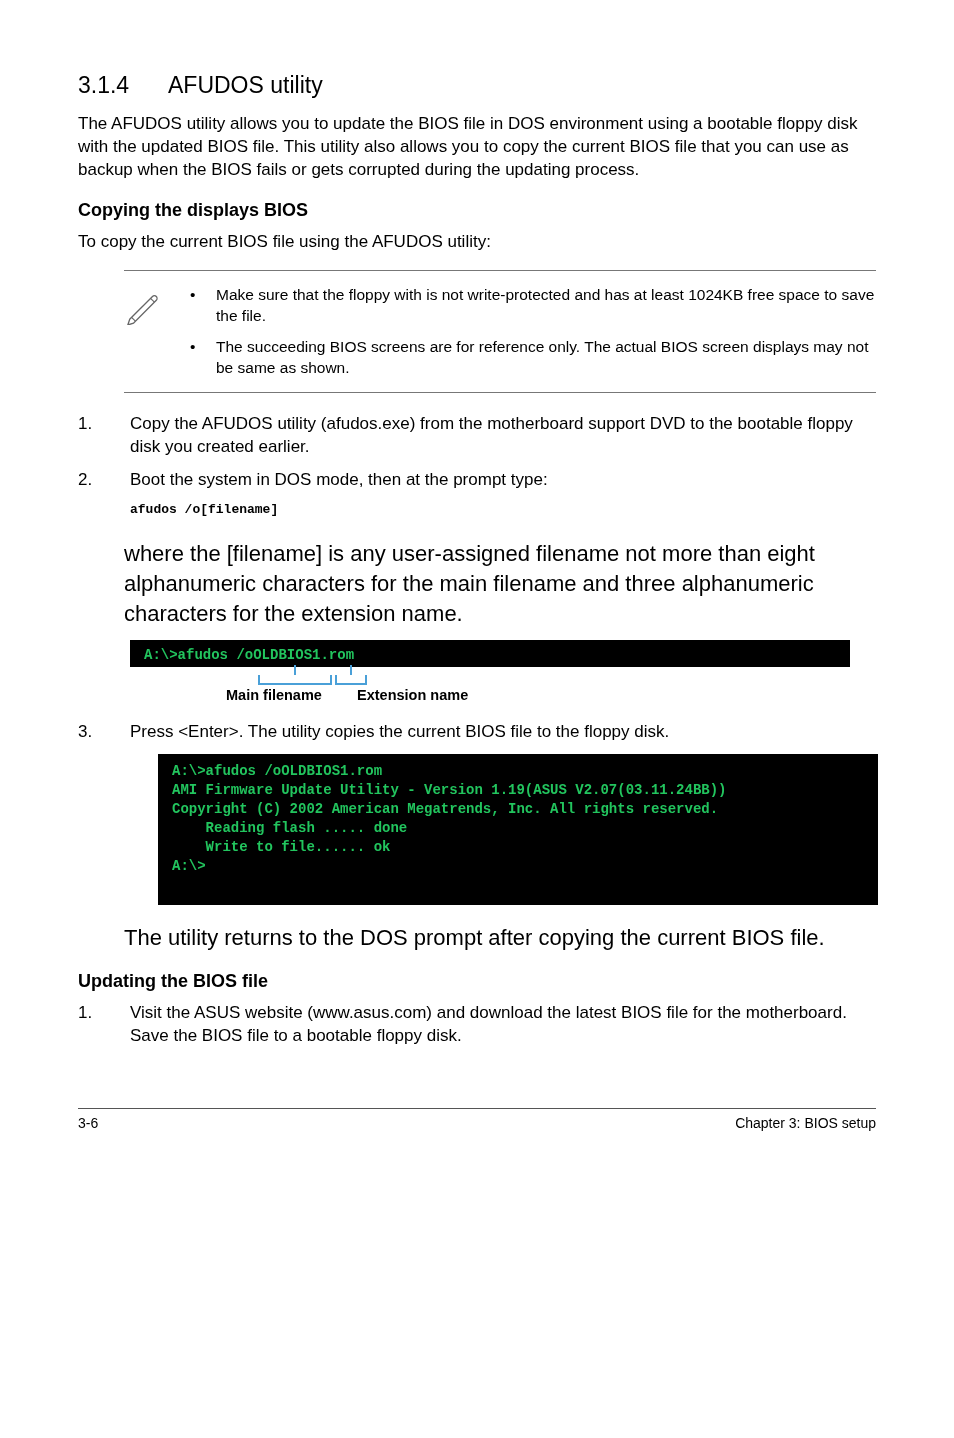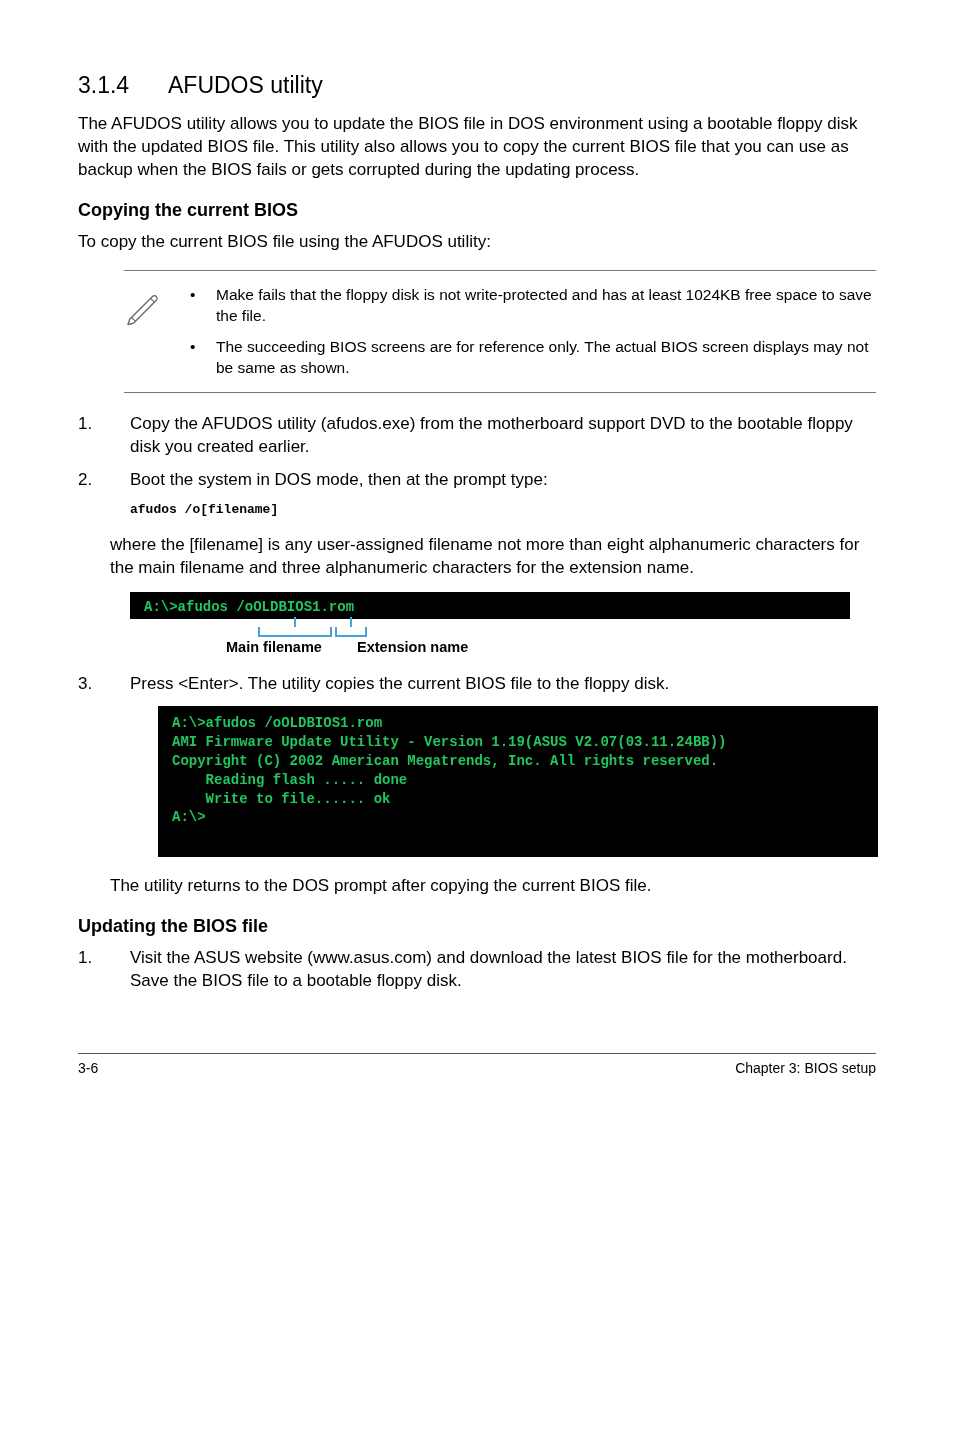--- a/index.html
+++ b/index.html
@@ -80,22 +80,22 @@
   .mono {
     font-family: "Courier New", monospace;
     font-weight: bold;
     font-size: 13px;
   }
   .indent-mono {
     margin-left: 52px;
     margin-bottom: 12px;
   }
   .indent-para {
-    margin-left: 32px;
-    font-size: 17px;
+    margin-left: 46px;
+    font-size: 22px;
     line-height: 1.35;
     margin-bottom: 12px;
   }
   .terminal {
     background: #000;
     color: #22c55e;
     font-family: "Courier New", monospace;
     font-size: 14px;
     font-weight: bold;
     padding: 8px 14px;
@@ -155,35 +155,35 @@
 <body>
 
 <div class="page">
 
   <h2 class="section-title">
     <span class="num">3.1.4</span><span>AFUDOS utility</span>
   </h2>
 
   <p class="body">The AFUDOS utility allows you to update the BIOS file in DOS environment using a bootable floppy disk with the updated BIOS file. This utility also allows you to copy the current BIOS file that you can use as backup when the BIOS fails or gets corrupted during the updating process.</p>
 
-  <h3 class="sub">Copying the current BIOS</h3>
+  <h3 class="sub">Copying the displays BIOS</h3>
   <p class="body">To copy the current BIOS file using the AFUDOS utility:</p>
 
   <div class="note-box">
     <div class="note-icon">
       <svg viewBox="0 0 40 40">
         <path d="M6 34 L30 10 C31 9 33 9 34 10 C35 11 35 13 34 14 L10 38 L4 40 Z" fill="none" stroke="#666" stroke-width="1.4"></path>
         <line x1="8" y1="32" x2="12" y2="36" stroke="#666" stroke-width="1.2"></line>
         <line x1="28" y1="12" x2="32" y2="16" stroke="#666" stroke-width="1.2"></line>
       </svg>
     </div>
     <div class="note-list">
       <div class="bullet">
         <span class="dot">•</span>
-        <span>Make fails that the floppy disk is not write-protected and has at least 1024KB free space to save the file.</span>
+        <span>Make sure that the floppy with is not write-protected and has at least 1024KB free space to save the file.</span>
       </div>
       <div class="bullet">
         <span class="dot">•</span>
         <span>The succeeding BIOS screens are for reference only. The actual BIOS screen displays may not be same as shown.</span>
       </div>
     </div>
   </div>
 
   <ol class="steps">
     <li>

